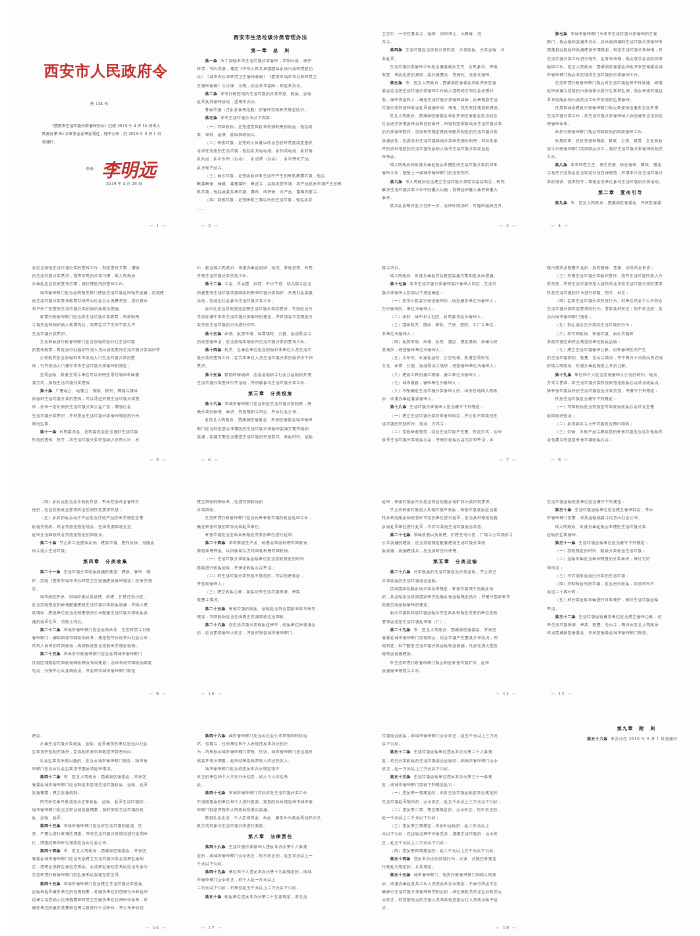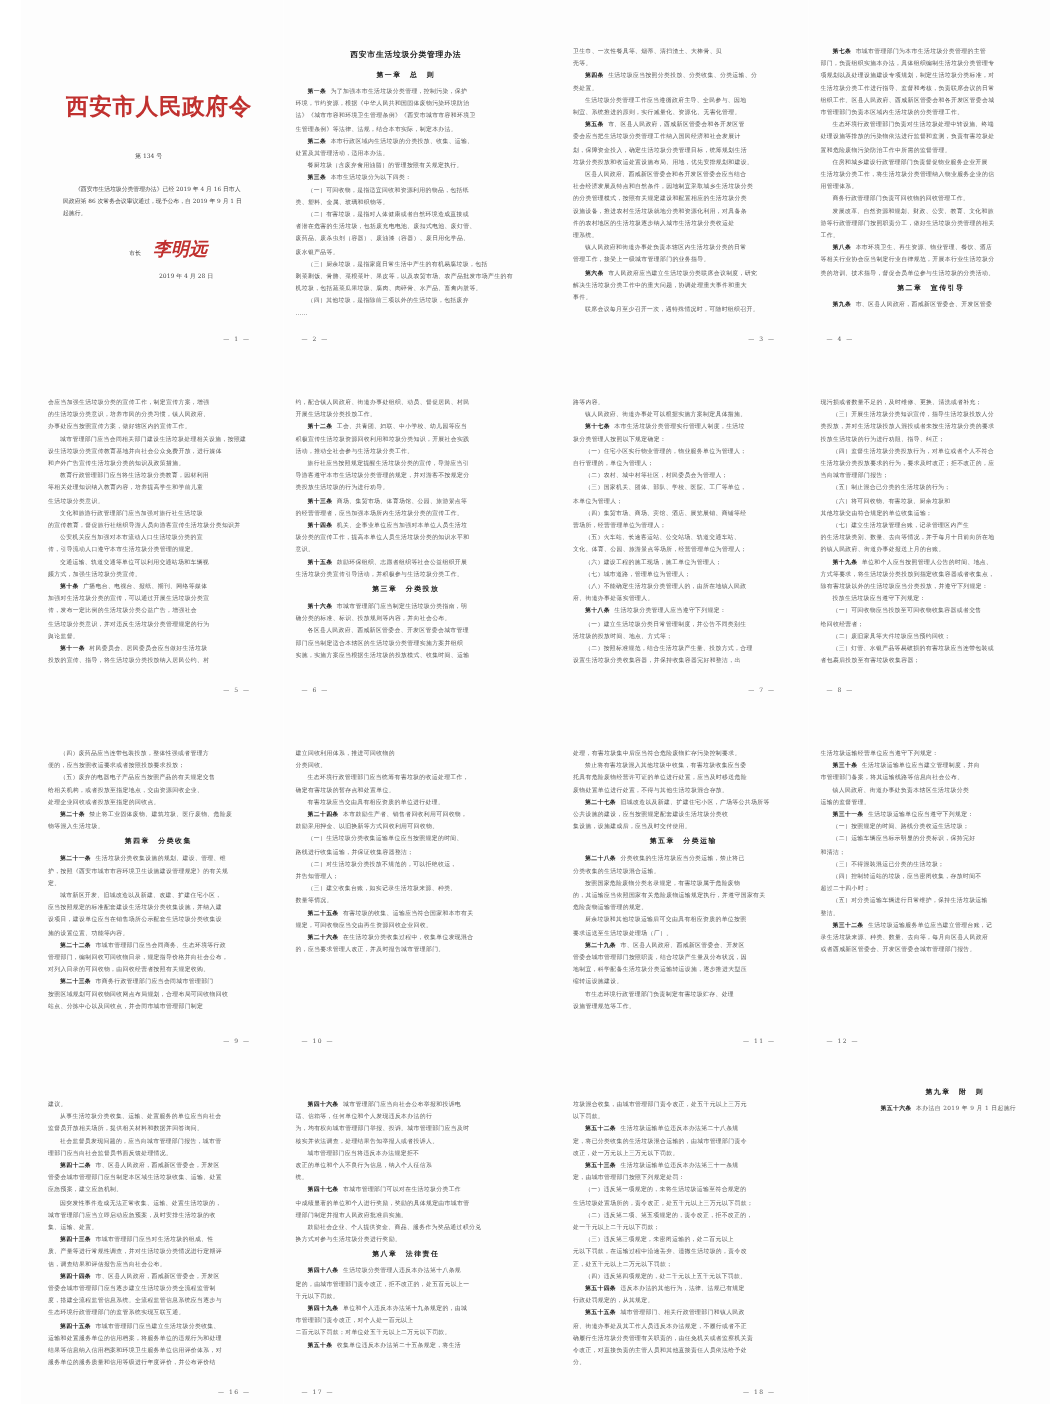--- a/index.html
+++ b/index.html
@@ -18,21 +18,21 @@
   .footer { position: absolute; bottom: 6px; font-size: 4px; color: #555; letter-spacing: 1px; }
   .page.odd .footer { right: 22px; }
   .page.even .footer { left: 12px; }
 
   
   .cover-title { position: absolute; left: 30px; top: 62px; font-size: 15px; font-weight: bold; color: #c0312f;
                  letter-spacing: 0.5px; font-family: "DejaVu Serif", serif; }
   .cover-no { position: absolute; left: 76px; top: 101px; font-size: 4px; color: #444; }
   .cover-text { position: absolute; left: 28px; right: 26px; top: 122px; font-size: 3.9px; line-height: 8px; color: #444; text-indent: 8px; }
   .cover-mayor-label { position: absolute; left: 72px; top: 166px; font-size: 4px; color: #444; }
-  .cover-sign { position: absolute; left: 88px; top: 158px; font-size: 12px; color: #c0312f; font-style: italic; font-weight: bold;
+  .cover-sign { position: absolute; left: 88px; top: 158px; font-size: 18px; color: #c0312f; font-style: italic; font-weight: bold;
                 font-family: "DejaVu Serif", serif; }
   .cover-date { position: absolute; left: 92px; top: 181px; font-size: 4px; color: #444; }
 </style>
 </head>
 <body>
 
 <div class="grid">
 
   <div class="page odd">
     <div class="cover-title">西安市人民政府令</div>

